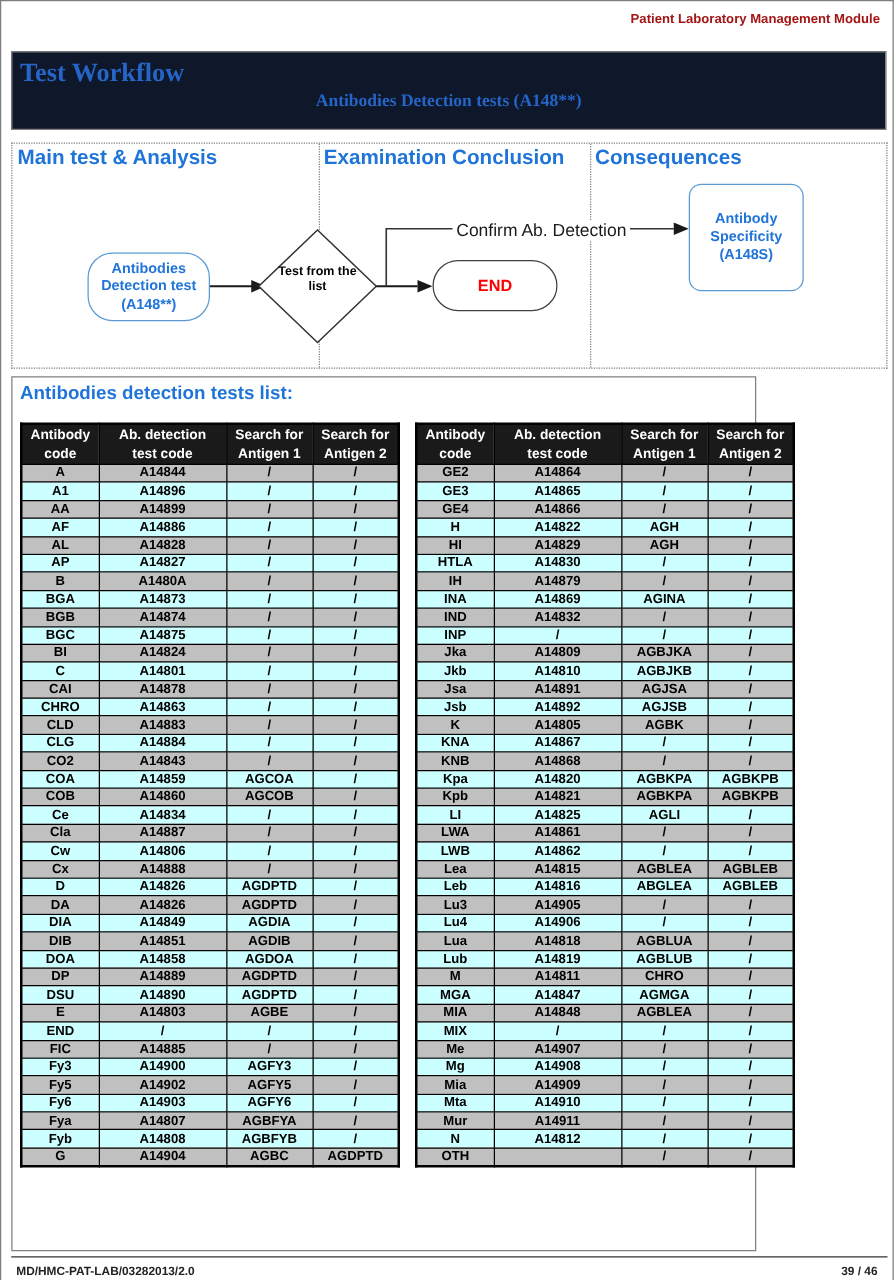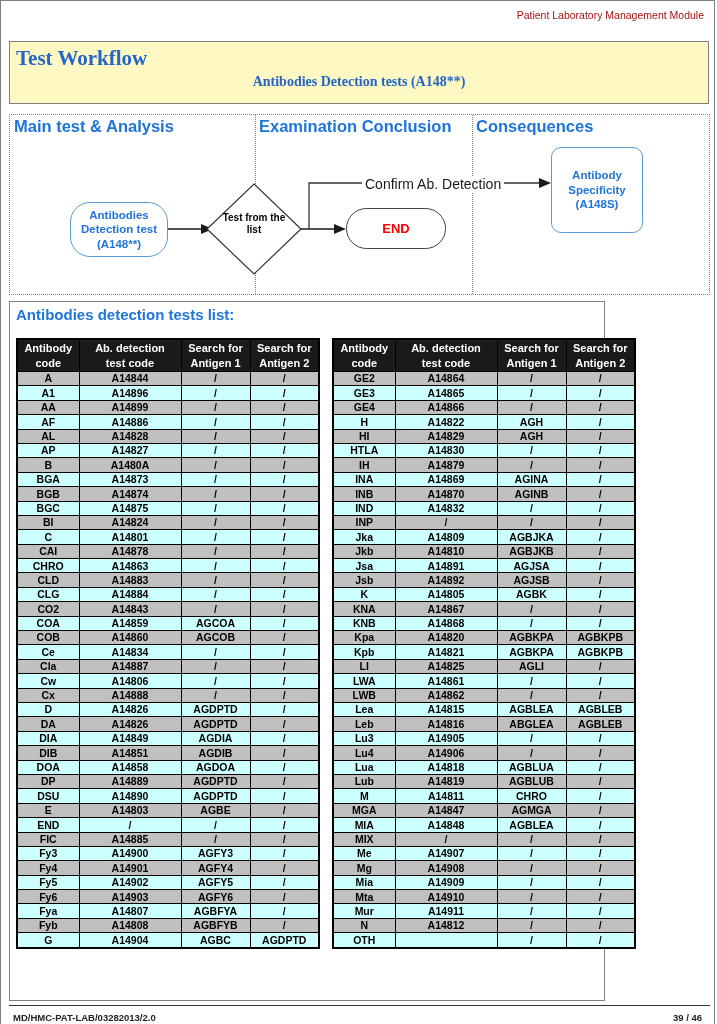--- a/index.html
+++ b/index.html
@@ -7,26 +7,26 @@
     width:717px;height:1024px;position:relative;background:#ffffff;
     font-family:"Liberation Sans",sans-serif;overflow:hidden;
   }
   .page{
     position:absolute;left:0;top:0;width:715px;height:1024px;
     border-top:1px solid #7f7f7f;border-left:1px solid #7f7f7f;border-right:1px solid #7f7f7f;
     box-sizing:border-box;background:#fff;
   }
   .module-label{
     position:absolute;top:8px;right:10px;
-    color:#a31515;font-weight:normal;font-size:10.5px;
+    color:#a31515;font-weight:bold;font-size:10.5px;
   }
   
   .title-box{
     position:absolute;left:8px;top:40px;width:700px;height:63px;
-    background:#fef9c3;border:1px solid #7f7f7f;box-sizing:border-box;
+    background:#0f172a;border:1px solid #7f7f7f;box-sizing:border-box;
     font-family:"Liberation Serif",serif;color:#2565c7;font-weight:bold;
   }
   .workflow-title{position:absolute;left:6px;top:4px;font-size:21px;}
   .workflow-subtitle{position:absolute;left:0;top:32px;width:100%;text-align:center;font-size:14px;}
   
   .flow{
     position:absolute;left:8px;top:113px;width:701px;height:181px;
     border:1px dotted #808080;box-sizing:border-box;
   }
   .flow-divider{position:absolute;top:0;bottom:0;width:0;border-left:1px dotted #808080;z-index:1;}
@@ -354,26 +354,20 @@
             <td>/</td>
             <td>/</td>
           </tr>
           <tr>
             <td>Fy3</td>
             <td>A14900</td>
             <td>AGFY3</td>
             <td>/</td>
           </tr>
           <tr>
-            <td>Fy4</td>
-            <td>A14901</td>
-            <td>AGFY4</td>
-            <td>/</td>
-          </tr>
-          <tr>
             <td>Fy5</td>
             <td>A14902</td>
             <td>AGFY5</td>
             <td>/</td>
           </tr>
           <tr>
             <td>Fy6</td>
             <td>A14903</td>
             <td>AGFY6</td>
             <td>/</td>
@@ -461,26 +455,20 @@
             <td>/</td>
             <td>/</td>
           </tr>
           <tr>
             <td>INA</td>
             <td>A14869</td>
             <td>AGINA</td>
             <td>/</td>
           </tr>
           <tr>
-            <td>INB</td>
-            <td>A14870</td>
-            <td>AGINB</td>
-            <td>/</td>
-          </tr>
-          <tr>
             <td>IND</td>
             <td>A14832</td>
             <td>/</td>
             <td>/</td>
           </tr>
           <tr>
             <td>INP</td>
             <td>/</td>
             <td>/</td>
             <td>/</td>

